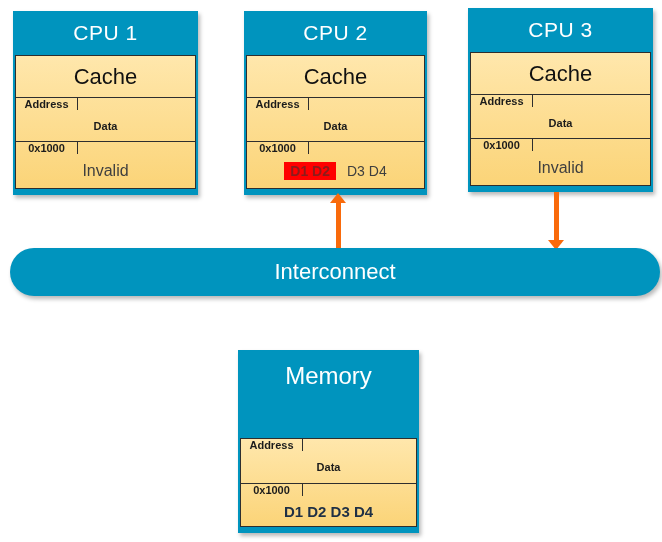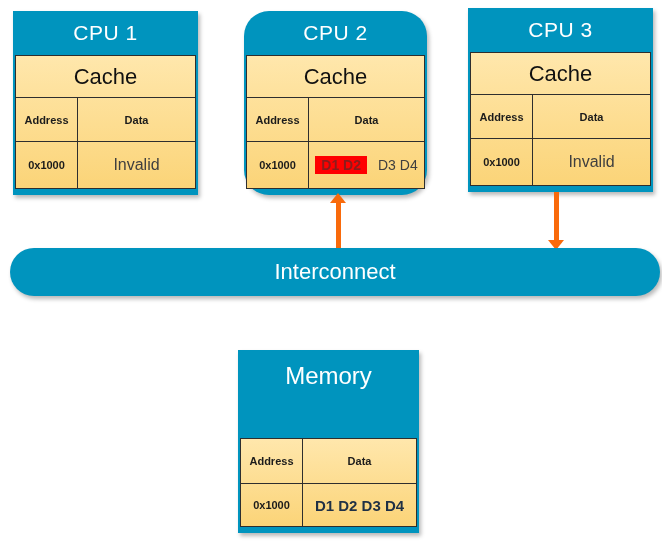--- a/index.html
+++ b/index.html
@@ -19,21 +19,21 @@
     position:absolute; left:2px; right:2px; top:44px; bottom:6px;
     background:linear-gradient(180deg, var(--tan_light,#FFE7AC) 0%, var(--tan_dark,#FBD478) 100%);
     border:1.5px solid #2e2e2e; box-sizing:border-box;
     display:flex; flex-direction:column;
   }
   .cache-box {
     height:42px; border-bottom:1.5px solid #2e2e2e; box-sizing:border-box;
     display:flex; align-items:center; justify-content:center;
     font-size:22px; color:#111111;
   }
-  .trow { display:flex; box-sizing:border-box; }
+  .trow { display:flex; box-sizing:border-box;flex-direction:column; }
   .trow.thead { height:44px; border-bottom:1.5px solid #2e2e2e; }
   .trow.tdata { flex:1; }
   .addr-cell {
     width:62px; border-right:1.5px solid #2e2e2e; box-sizing:border-box;
     display:flex; align-items:center; justify-content:center;
   }
   .data-cell {
     flex:1; display:flex; align-items:center; justify-content:center;
   }
   .thead .addr-cell, .thead .data-cell, .tdata .addr-cell {
@@ -91,21 +91,21 @@
         <div class="addr-cell">Address</div>
         <div class="data-cell">Data</div>
       </div>
       <div class="trow tdata">
         <div class="addr-cell">0x1000</div>
         <div class="data-cell invalid-text">Invalid</div>
       </div>
     </div>
   </div>
 
-  <div class="blue-box" style="left:244px; top:11px; width:183px; height:184px;border-radius:25px;">
+  <div class="blue-box" style="left:244px; top:11px; width:183px; height:184px;">
     <div class="cpu-title">CPU 2</div>
     <div class="tan-stack">
       <div class="cache-box">Cache</div>
       <div class="trow thead">
         <div class="addr-cell">Address</div>
         <div class="data-cell">Data</div>
       </div>
       <div class="trow tdata">
         <div class="addr-cell">0x1000</div>
         <div class="data-cell cpu2-data">

